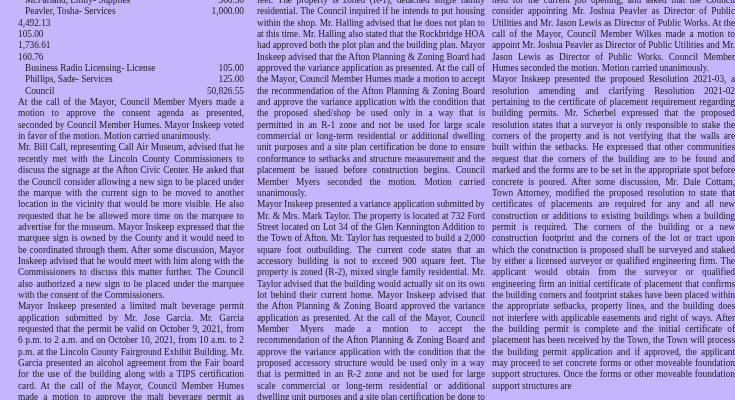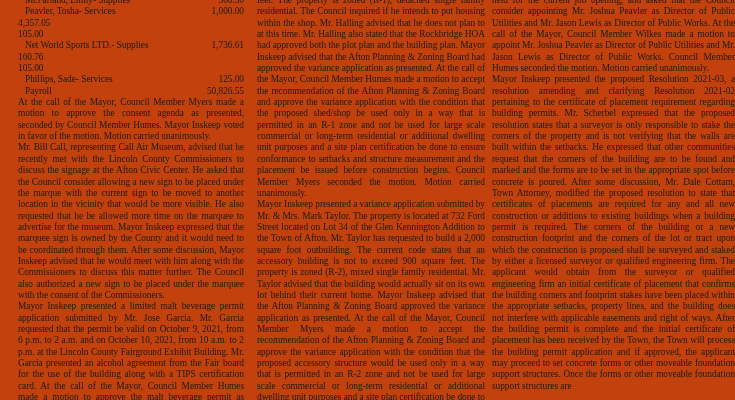--- a/index.html
+++ b/index.html
@@ -11,21 +11,21 @@
     width: 735px;
     height: 400px;
     overflow: hidden;
     font-family: "Liberation Serif", "DejaVu Serif", serif;
     color: #1c1c1c;
   }
   .page {
     position: relative;
     width: 735px;
     height: 400px;
-    background: #c2410c;
+    background: #c4b5fd;
     overflow: hidden;
   }
   .columns {
     position: absolute;
     top: -5px;            
     left: 18px;
     display: flex;
   }
   .col {
     font-size: 9.4px;
@@ -57,41 +57,41 @@
       <div class="ledger">
         <div class="ledger-row">
           <span class="payee">McFarland, Emily- Supplies</span>
           <span class="amount">300.50</span>
         </div>
         <div class="ledger-row">
           <span class="payee">Peavler, Tosha- Services</span>
           <span class="amount">1,000.00</span>
         </div>
         <div class="ledger-row">
-          <span class="amount">4,357.05</span>
+          <span class="amount">4,492.13</span>
         </div>
         <div class="ledger-row">
           <span class="amount">105.00</span>
         </div>
         <div class="ledger-row">
-          <span class="payee">Net World Sports LTD.- Supplies</span>
           <span class="amount">1,736.61</span>
         </div>
         <div class="ledger-row">
           <span class="amount">160.76</span>
         </div>
         <div class="ledger-row">
+          <span class="payee">Business Radio Licensing- License</span>
           <span class="amount">105.00</span>
         </div>
         <div class="ledger-row">
           <span class="payee">Phillips, Sade- Services</span>
           <span class="amount">125.00</span>
         </div>
         <div class="ledger-row">
-          <span class="payee">Payroll</span>
+          <span class="payee">Council</span>
           <span class="amount">50,826.55</span>
         </div>
       </div>
       <p class="para">At the call of the Mayor, Council Member Myers made a motion to approve the consent agenda as presented, seconded by Council Member Humes.  Mayor Inskeep voted in favor of the motion.  Motion carried unanimously.</p>
       <p class="para">Mr. Bill Call, representing Call Air Museum, advised that he recently met with the Lincoln County Commissioners to discuss the signage at the Afton Civic Center.  He asked that the Council consider allowing a new sign to be placed under the marque with the current sign to be moved to another location in the vicinity that would be more visible.  He also requested that he be allowed more time on the marquee to advertise for the museum.  Mayor Inskeep expressed that the marquee sign is owned by the County and it would need to be coordinated through them.  After some discussion, Mayor Inskeep advised that he would meet with him along with the Commissioners to discuss this matter further.  The Council also authorized a new sign to be placed under the marquee with the consent of the Commissioners.</p>
       <p class="para">Mayor Inskeep presented a limited malt beverage permit application submitted by Mr. Jose Garcia.  Mr. Garcia requested that the permit be valid on October 9, 2021, from 6 p.m. to 2 a.m. and on October 10, 2021, from 10 a.m. to 2 p.m. at the Lincoln County Fairground Exhibit Building.  Mr. Garcia presented an alcohol agreement from the Fair board for the use of the building along with a TIPS certification card. At the call of the Mayor, Council Member Humes made a motion to approve the malt beverage permit as submitted.</p>
     </div>
 
     <div class="col col-middle">
       <p class="para">feet.  The property is zoned (R-1), detached single family residential. The Council inquired if he intends to put housing within the shop.  Mr. Halling advised that he does not plan to at this time.  Mr. Halling also stated that the Rockbridge HOA had approved both the plot plan and the building plan.  Mayor Inskeep advised that the Afton Planning &amp; Zoning Board had approved the variance application as presented.  At the call of the Mayor, Council Member Humes made a motion to accept the recommendation of the Afton Planning &amp; Zoning Board and approve the variance application with the condition that the proposed shed/shop be used only in a way that is permitted in an R-1 zone and not be used for large scale commercial or long-term residential or additional dwelling unit purposes and a site plan certification be done to ensure conformance to setbacks and structure measurement and the placement be issued before construction begins.  Council Member Myers seconded the motion.  Motion carried unanimously.</p>

